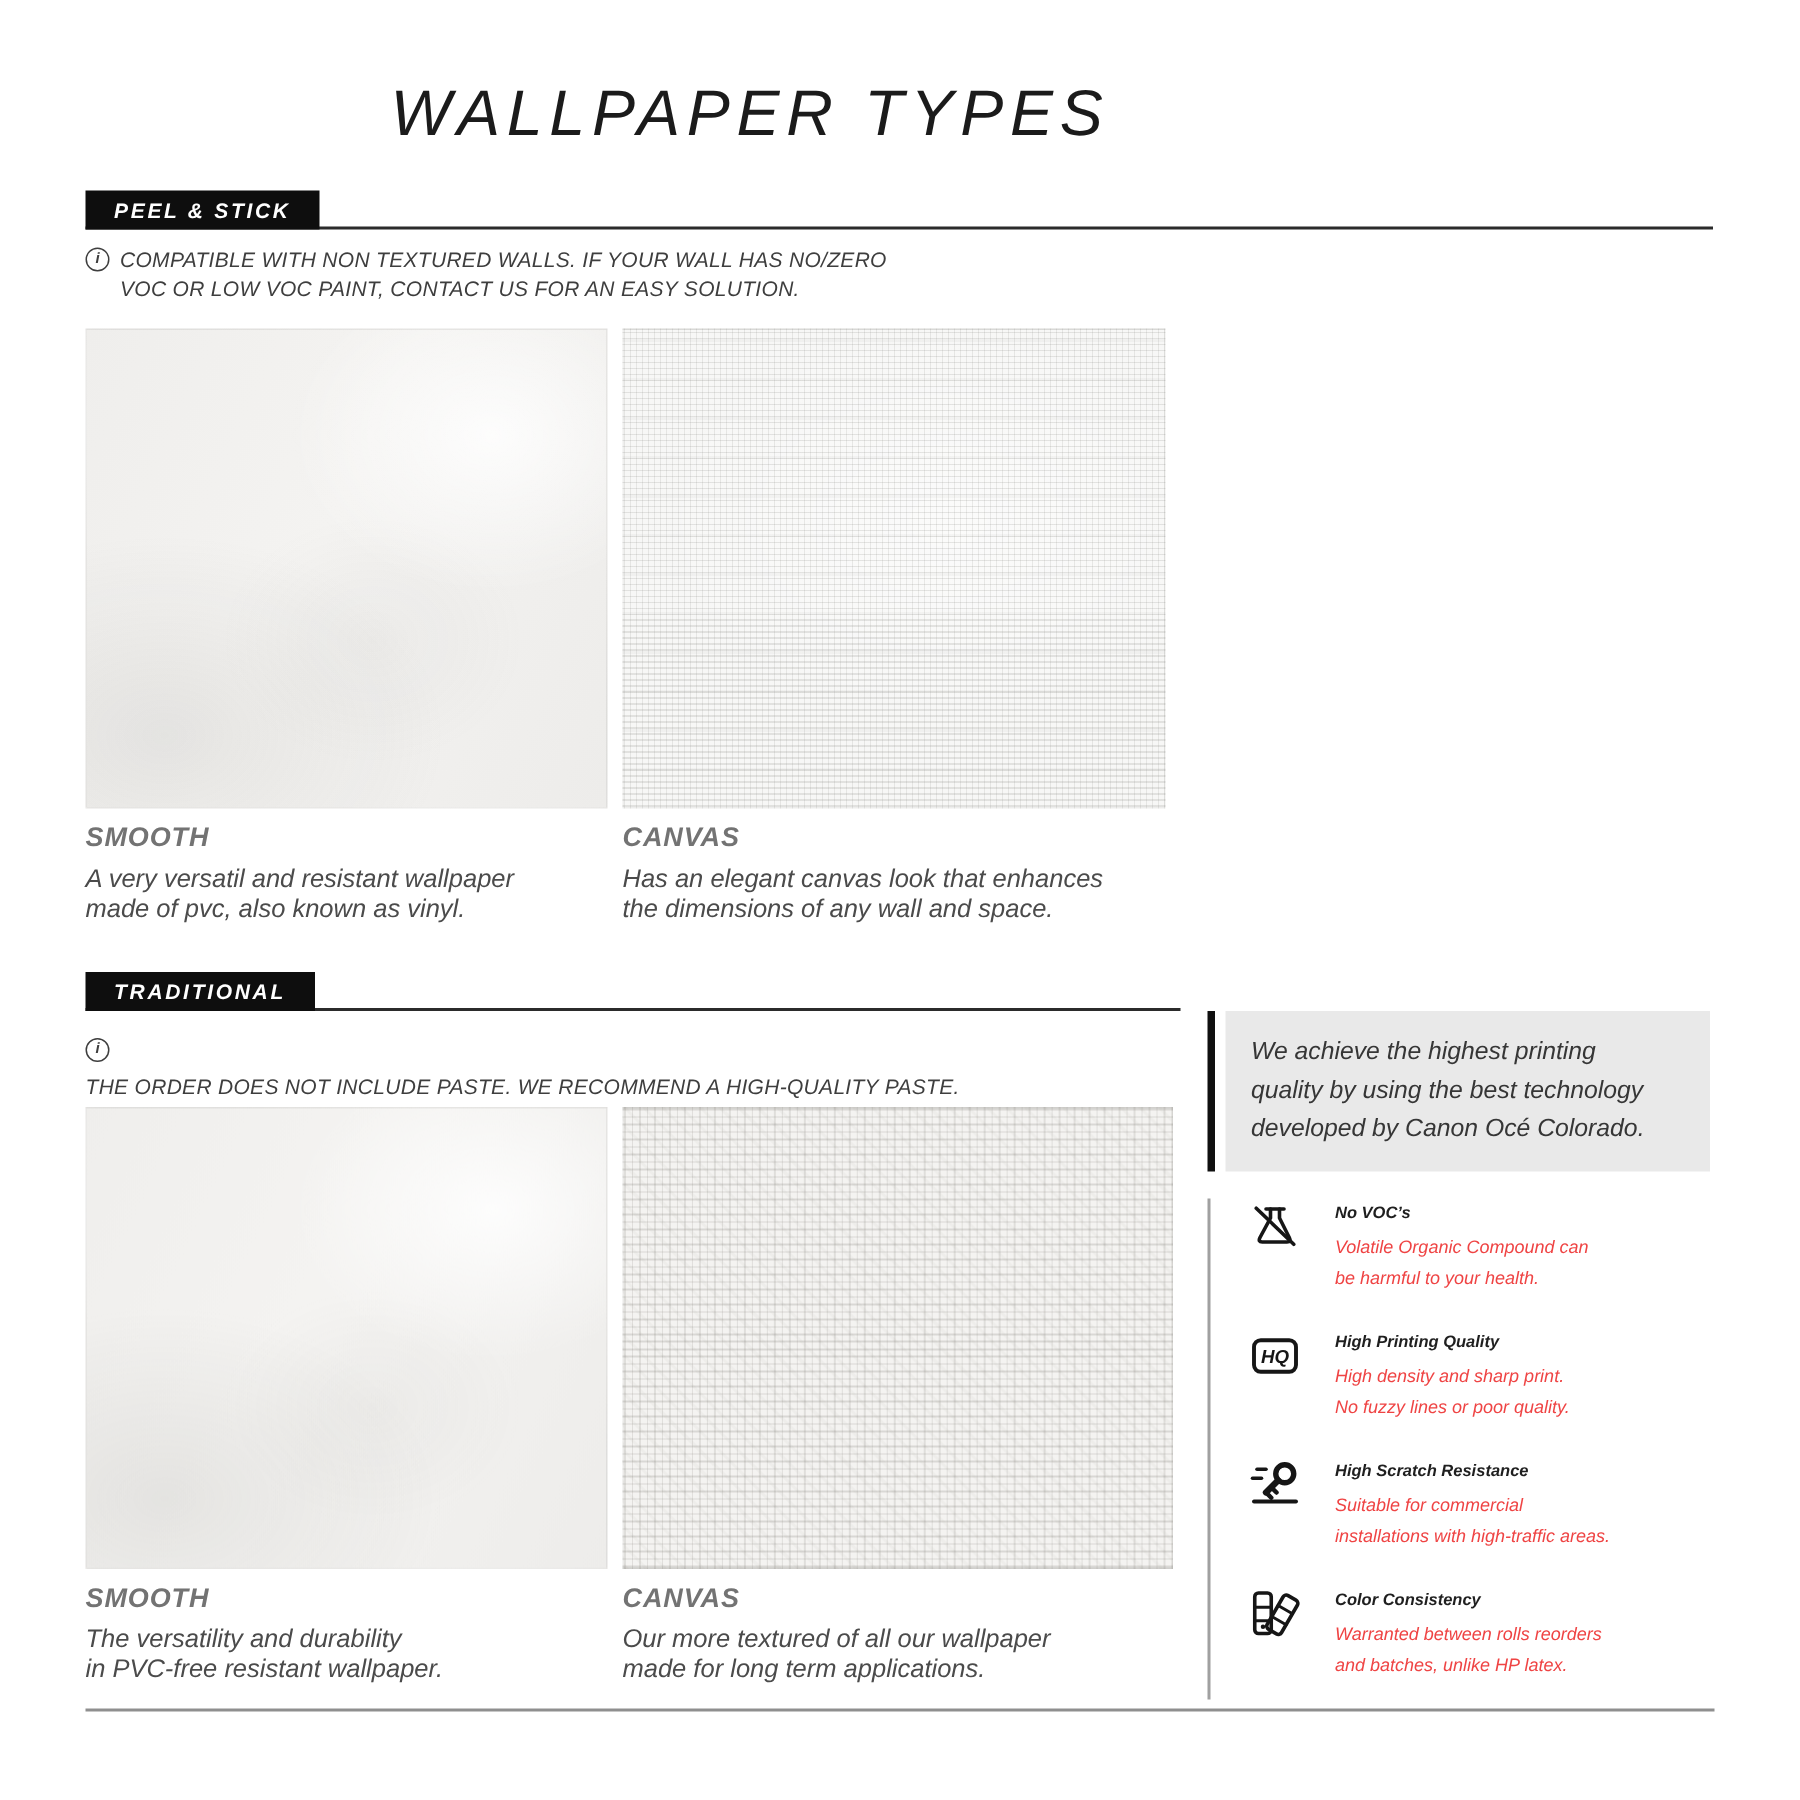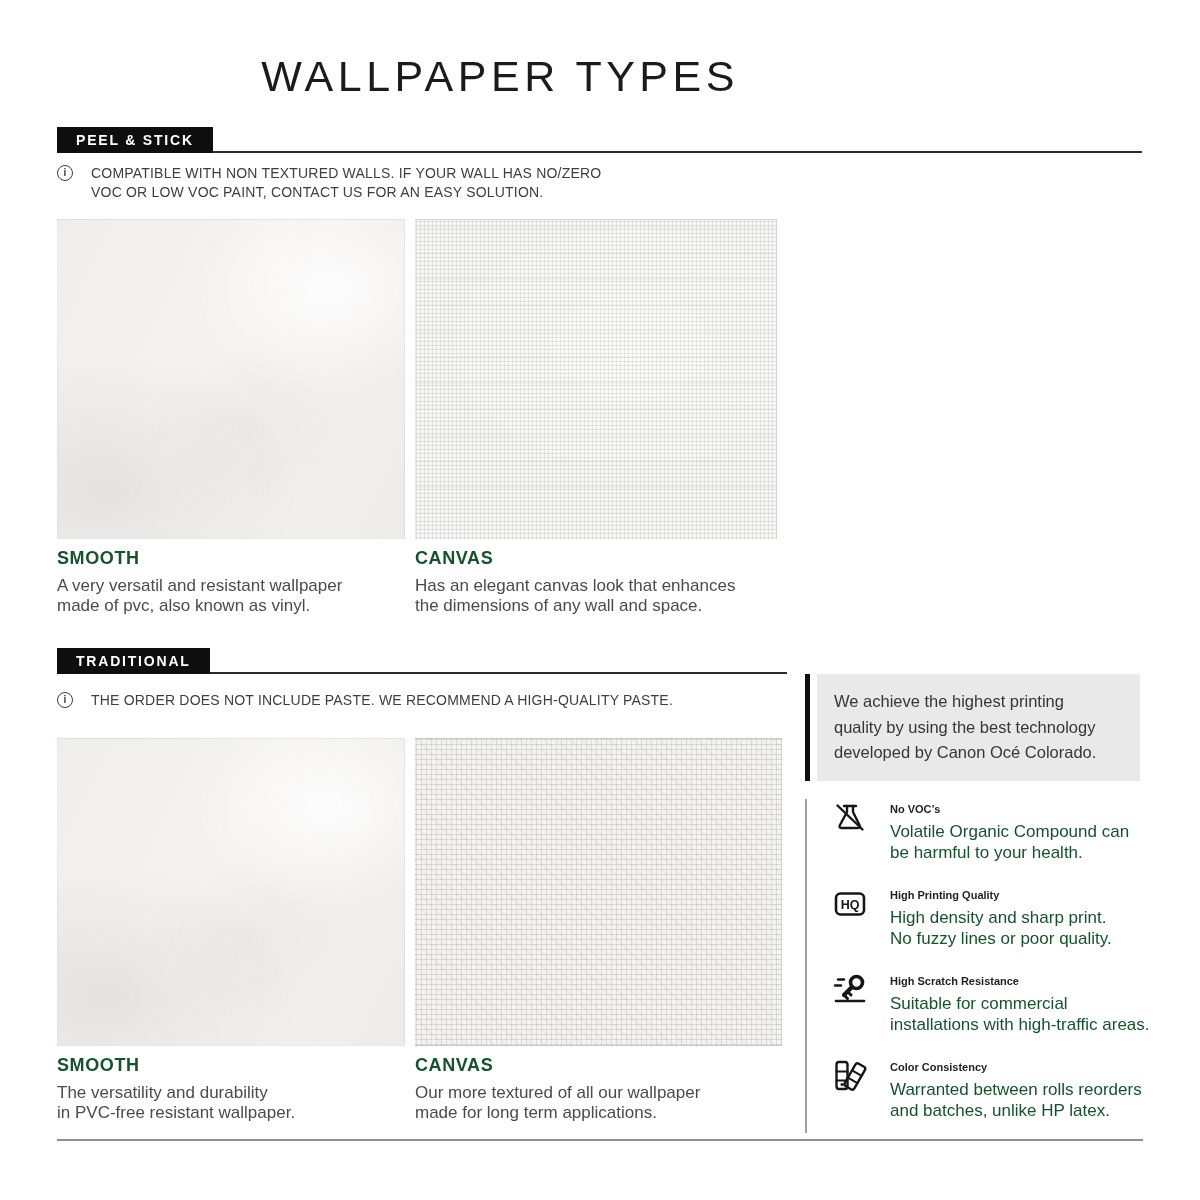--- a/index.html
+++ b/index.html
@@ -1,56 +1,56 @@
 <!DOCTYPE html>
 <html><head>
 <meta charset="utf-8">
 <style>
   html,body{margin:0;padding:0;background:#ffffff;}
   .page{
     position:relative;width:1188px;height:1200px;background:#ffffff;
-    font-family:"Liberation Sans",sans-serif;color:#1c1c1c;overflow:hidden;
+    font-family:"Liberation Sans",sans-serif;color:#1c1c1c;overflow:hidden;font-style:italic;
   }
   
   .page-title{
     position:absolute;top:52px;left:57px;width:886px;margin:0;
     text-align:center;font-size:43px;font-weight:400;letter-spacing:4.5px;
     color:#1b1b1b;line-height:1.15;white-space:nowrap;
   }
   
   .badge{
     position:absolute;display:inline-block;background:#0e0e0e;color:#ffffff;
     font-size:14px;font-weight:700;letter-spacing:1.8px;line-height:16px;
     padding:5px 19px;z-index:2;white-space:nowrap;
   }
   .badge-1{top:127px;left:57px;}
   .badge-2{top:648px;left:57px;}
   .rule{position:absolute;height:2px;background:#2b2b2b;}
   .rule-1{top:151px;left:57px;width:1085px;}
   .rule-2{top:672px;left:57px;width:730px;}
   .rule-bottom{top:1139px;left:57px;width:1086px;background:#8f8f8f;}
   
-  .note{position:absolute;left:57px;display:flex;gap:18px;color:#3e3e3e;}
+  .note{position:absolute;left:57px;display:flex;gap:7px;color:#3e3e3e;}
   .note-1{top:164px;width:720px;}
-  .note-2{top:691px;width:740px;}
+  .note-2{top:691px;width:740px;flex-direction:column;}
   .info-icon{
     flex:none;width:14px;height:14px;margin-top:1px;border:1.5px solid #3e3e3e;
     border-radius:50%;text-align:center;font-size:10px;line-height:14px;font-weight:700;
   }
   .info-icon::after{content:"i";}
   .note-text{font-size:14px;letter-spacing:0.2px;line-height:19px;white-space:pre-line;}
   
   .swatch-row{position:absolute;left:57px;display:grid;gap:10px;}
   .row-1{top:219px;grid-template-columns:348px 362px 355px;}
   .row-2{top:738px;grid-template-columns:348px 367px;}
   figure{margin:0;}
   .swatch{width:100%;border:1px solid rgba(0,0,0,0.04);box-sizing:border-box;}
   .row-1 .swatch{height:320px;}
   .row-2 .swatch{height:308px;}
-  .swatch-name{margin:9px 0 0;font-size:18px;font-weight:700;letter-spacing:0.6px;color:#14532d;}
+  .swatch-name{margin:9px 0 0;font-size:18px;font-weight:700;letter-spacing:0.6px;color:#737373;}
   .swatch-desc{margin:7px 0 0;font-size:17px;line-height:20px;color:#4b4b4b;white-space:pre-line;}
   
   .tex-smooth{
     background:
       radial-gradient(90% 70% at 15% 85%, rgba(120,120,114,0.12), transparent 60%),
       radial-gradient(70% 60% at 78% 22%, rgba(255,255,255,0.85), transparent 55%),
       radial-gradient(45% 40% at 55% 65%, rgba(125,125,120,0.06), transparent 65%),
       linear-gradient(115deg,#efeeec 0%,#f4f3f1 45%,#edecea 100%);
   }
   .tex-canvas-fine{
@@ -85,21 +85,21 @@
   .features{
     position:absolute;left:805px;top:799px;width:345px;box-sizing:border-box;
     border-left:2px solid #a0a0a0;padding-bottom:12px;
   }
   .feature{display:flex;align-items:flex-start;height:86px;}
   .feature:last-child{height:auto;}
   .icon-wrap{flex:none;width:38px;height:38px;margin-left:24px;}
   .icon-wrap svg{display:block;}
   .ftext{margin-left:21px;min-width:0;}
   .ftitle{font-size:11px;font-weight:700;line-height:20px;color:#1f1f1f;}
-  .fdesc{margin-top:2px;font-size:17px;line-height:21px;color:#14532d;white-space:pre-line;}
+  .fdesc{margin-top:2px;font-size:12px;line-height:21px;color:#ef4444;white-space:pre-line;}
 </style>
 </head>
 <body>
 
 <div class="page">
 
   <h1 class="page-title">WALLPAPER TYPES</h1>
 
   <div class="badge badge-1">PEEL &amp; STICK</div>
   <div class="rule rule-1"></div>

